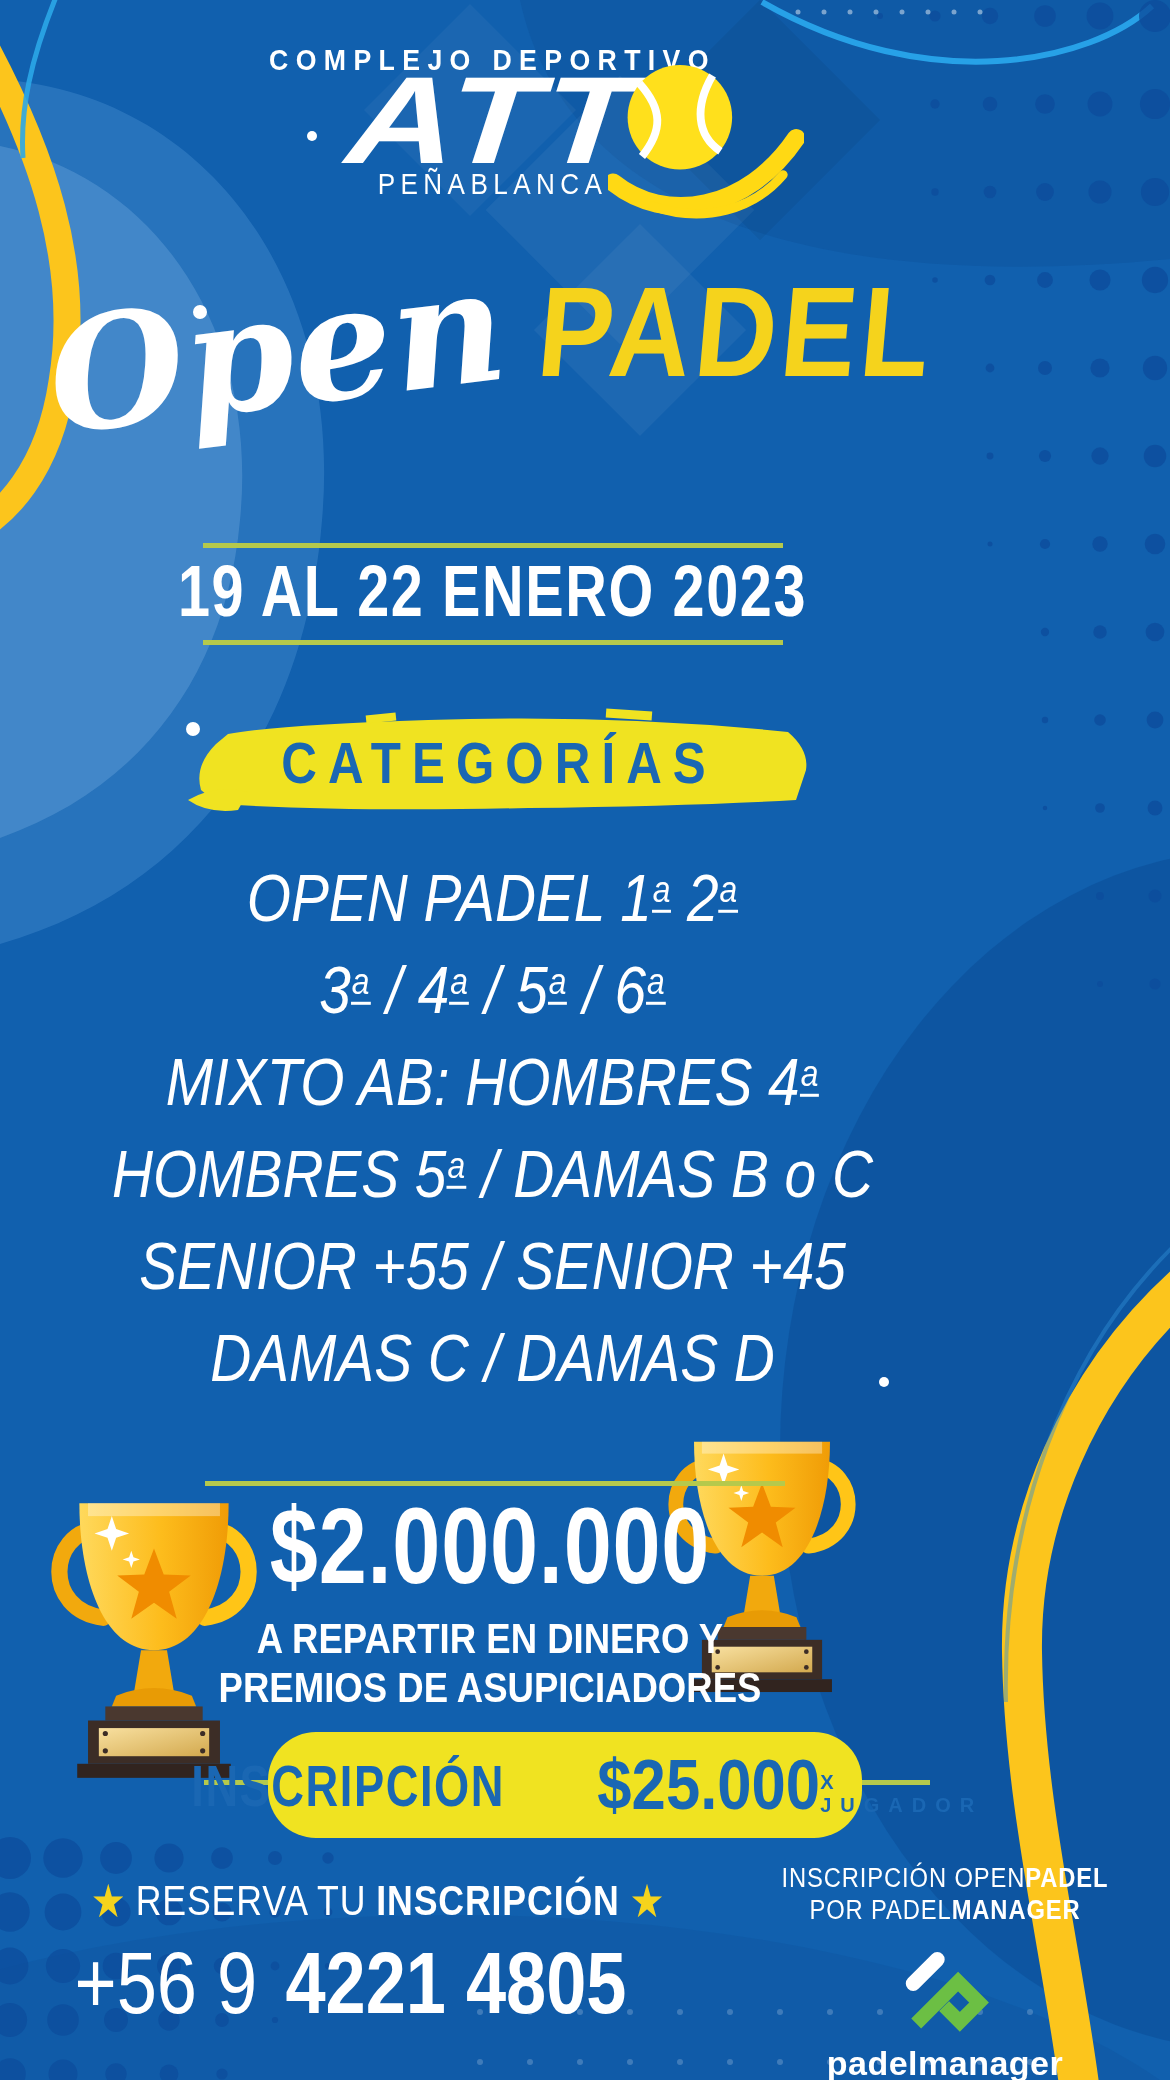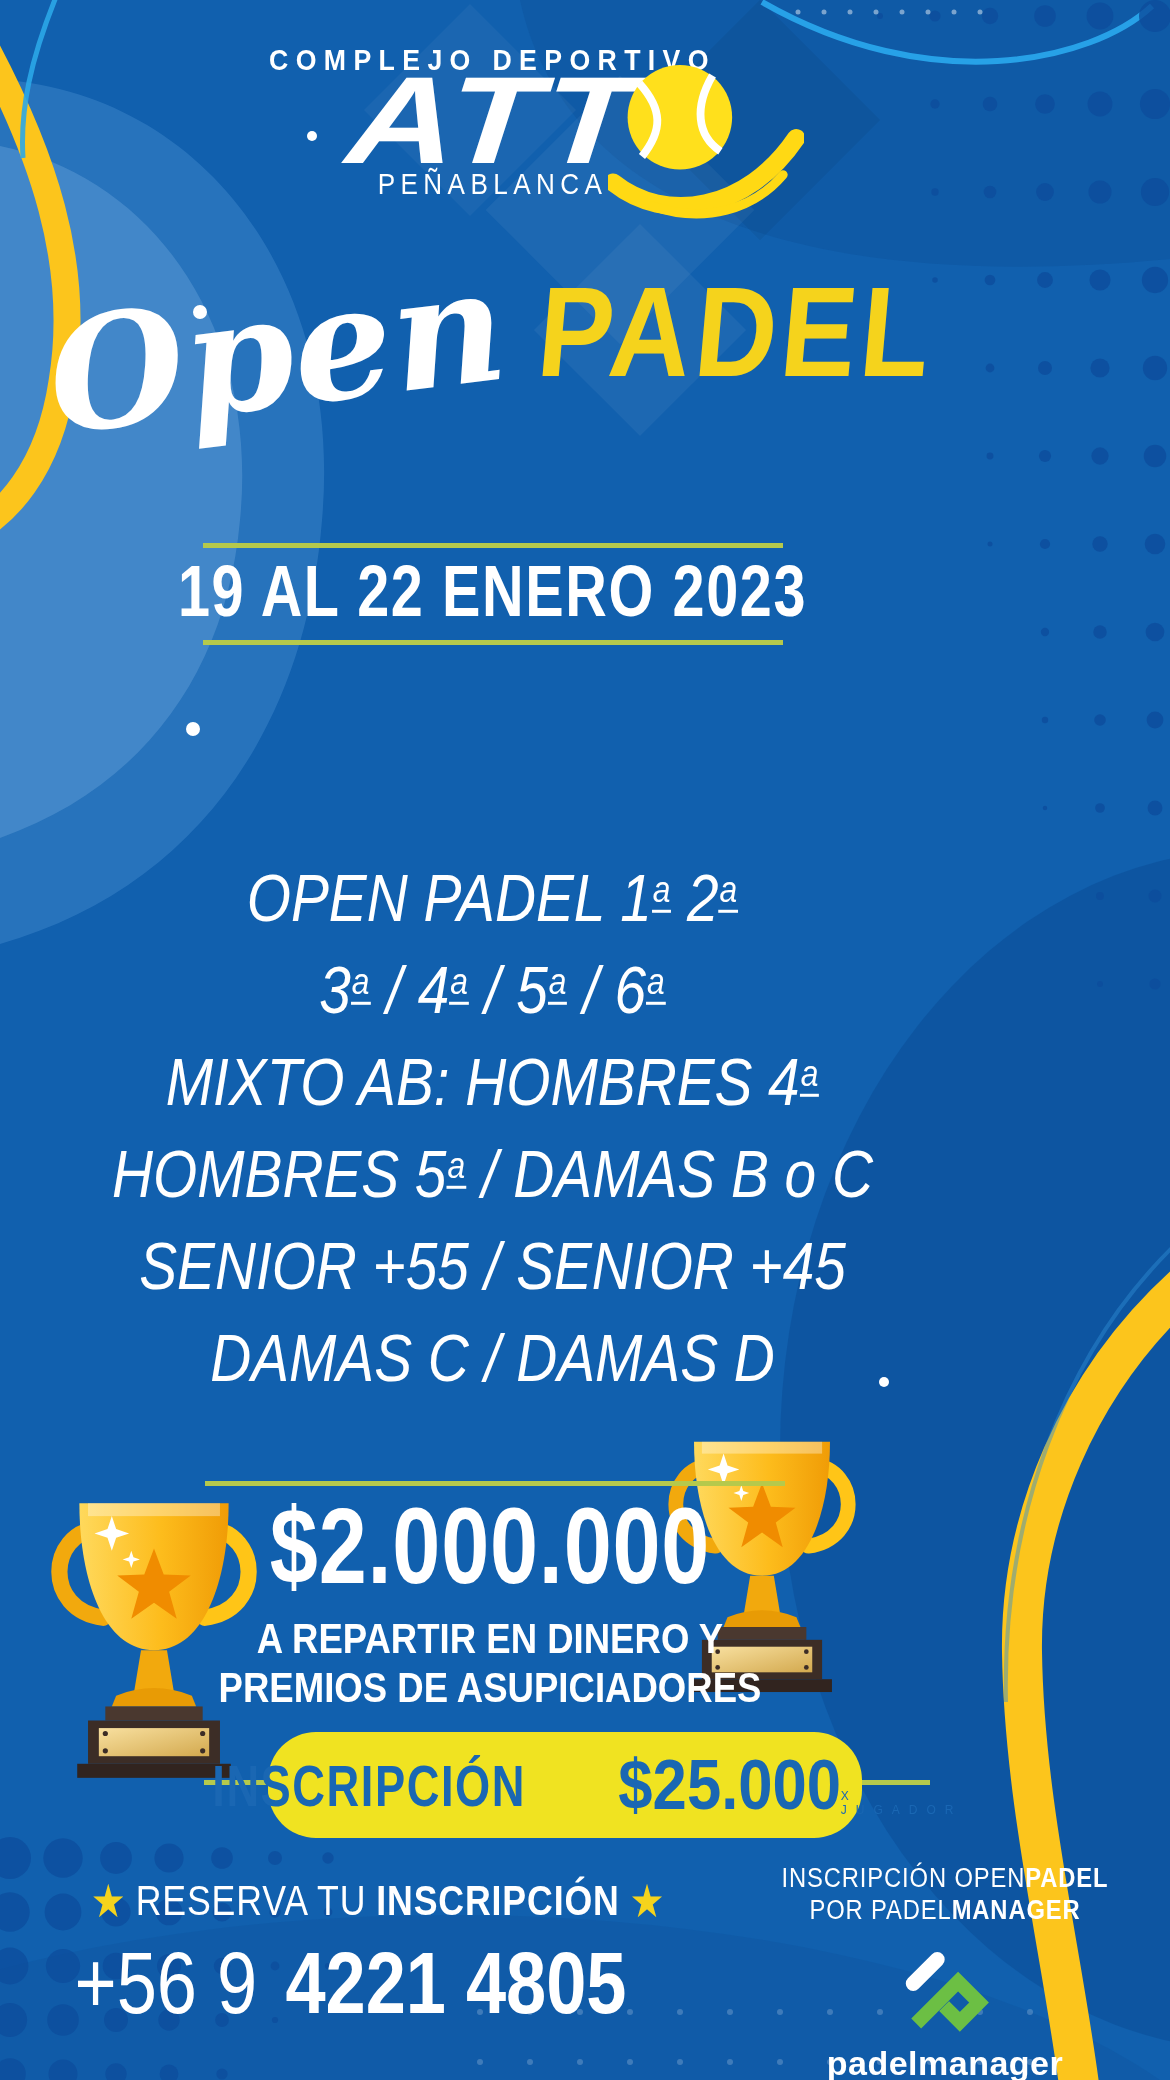--- a/index.html
+++ b/index.html
@@ -47,21 +47,21 @@
   .prize-line{left:205px; top:1481px; width:580px; height:5px; background:var(--lineg,#c3cd4e);}
   .prize-amount{left:150px; top:1492px; width:680px; font-size:108px; font-weight:bold; transform:scaleX(.8); line-height:1; letter-spacing:1px;}
   .prize-sub{left:150px; top:1614px; width:680px; font-size:43px; font-weight:bold; line-height:49px; transform:scaleX(.85);}
 
   
   .pill{left:268px; top:1732px; width:594px; height:106px; background:var(--brush,#f0e321); border-radius:48px;
         display:flex; align-items:center; justify-content:center; gap:26px;}
   .pill-label{font-size:58px; font-weight:bold; color:var(--blue-text,#1a67b3); transform:scaleX(.78); letter-spacing:2px; white-space:nowrap;}
   .fee-col{display:flex; flex-direction:row; align-items:flex-end; margin-left:-8px;}
   .fee{font-size:70px; font-weight:bold; color:var(--blue-text,#1a67b3); line-height:.92; transform:scaleX(.88); transform-origin:right center;}
-  .fee-per{font-size:12px; font-weight:normal; color:var(--blue-text,#1a67b3); letter-spacing:9px; margin-top:1px;}
+  .fee-per{font-size:20px; font-weight:bold; color:var(--blue-text,#1a67b3); letter-spacing:9px; margin-top:1px;}
   .conn{height:5px; background:var(--lineg,#c3cd4e); top:1780px;}
   .conn.l{left:204px; width:64px;} .conn.r{left:862px; width:68px;}
 
   
   .reserve-row{left:40px; top:1874px; width:566px; text-align:right; white-space:nowrap; font-size:42px; line-height:1.2;}
   .reserve-row .star{color:var(--yellow,#f5d31c); font-size:46px; vertical-align:-2px;}
   .reserve-light{font-weight:400; letter-spacing:1px;}
   .reserve-bold{font-weight:bold; letter-spacing:1px;}
   .reserve-inner{display:inline-block; transform:scaleX(.85);}
   .phone-row{left:20px; top:1932px; width:606px; text-align:center; font-size:88px; line-height:1.15; white-space:nowrap; transform:scaleX(.82);}
@@ -273,20 +273,29 @@
 
   <div class="abs title-row center">
     <span class="title-open">Open</span>
     <span class="title-padel">PADEL</span>
   </div>
 
   <div class="abs dline t"></div>
   <div class="abs date-text center">19 AL 22 ENERO 2023</div>
   <div class="abs dline b"></div>
 
+  <div class="abs brush-wrap">
+    <svg class="brush-svg" viewBox="0 0 626 108" aria-hidden="true">
+      <path d="M30,36 Q8,58 15,82 L32,96 Q160,104 342,100 Q502,98 610,92 L620,62 Q623,42 602,24 Q432,6 242,12 Q92,17 42,26 Z" fill="#f0e321"></path>
+      <path d="M2,92 Q30,76 62,84 L52,102 Q22,106 2,92 Z" fill="#f0e321"></path>
+      <rect x="180" y="6" width="30" height="8" fill="#f0e321" transform="rotate(-6 195 10)"></rect>
+      <rect x="420" y="2" width="46" height="9" fill="#f0e321" transform="rotate(4 443 6)"></rect>
+    </svg>
+    <div class="cat-heading">CATEGORÍAS</div>
+  </div>
 
   <div class="abs cat-list">
     <div class="cat-line ordify">OPEN PADEL 1<span class="ord">a</span> 2<span class="ord">a</span></div>
     <div class="cat-line ordify">3<span class="ord">a</span> / 4<span class="ord">a</span> / 5<span class="ord">a</span> / 6<span class="ord">a</span></div>
     <div class="cat-line ordify">MIXTO AB: HOMBRES 4<span class="ord">a</span></div>
     <div class="cat-line ordify">HOMBRES 5<span class="ord">a</span> / DAMAS B o C</div>
     <div class="cat-line ordify">SENIOR +55 / SENIOR +45</div>
     <div class="cat-line ordify">DAMAS C / DAMAS D</div>
   </div>
 

